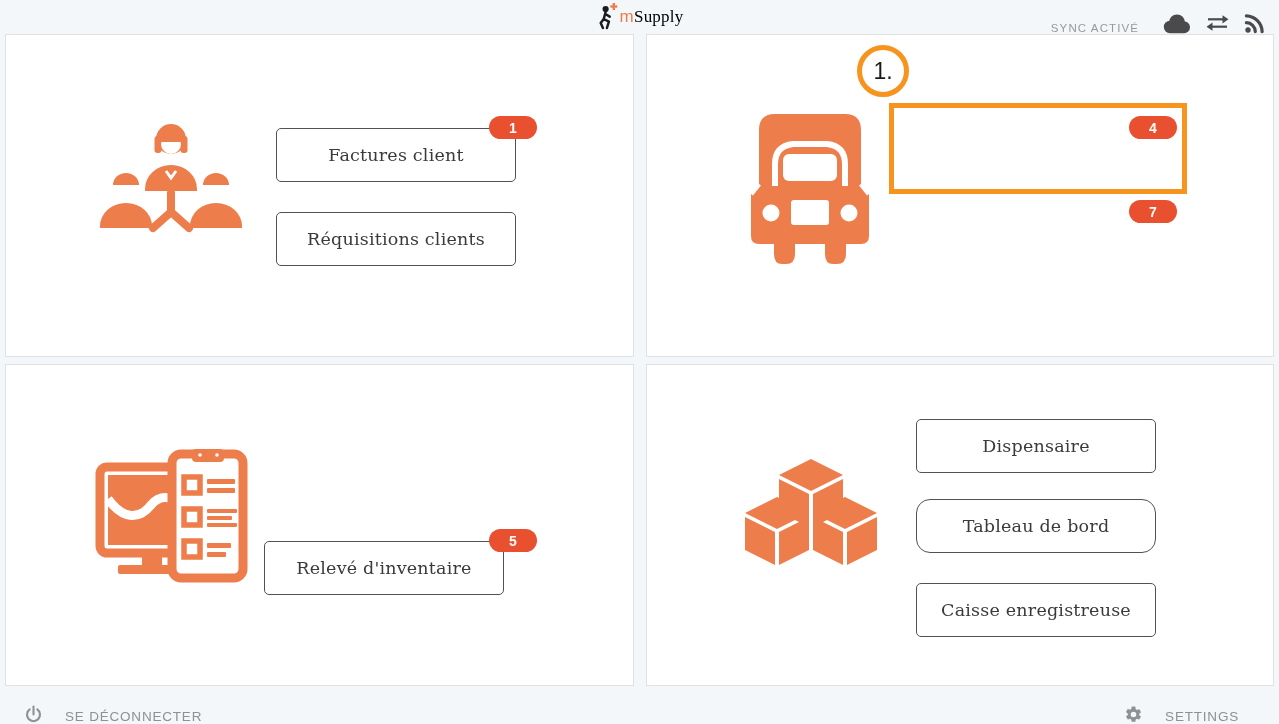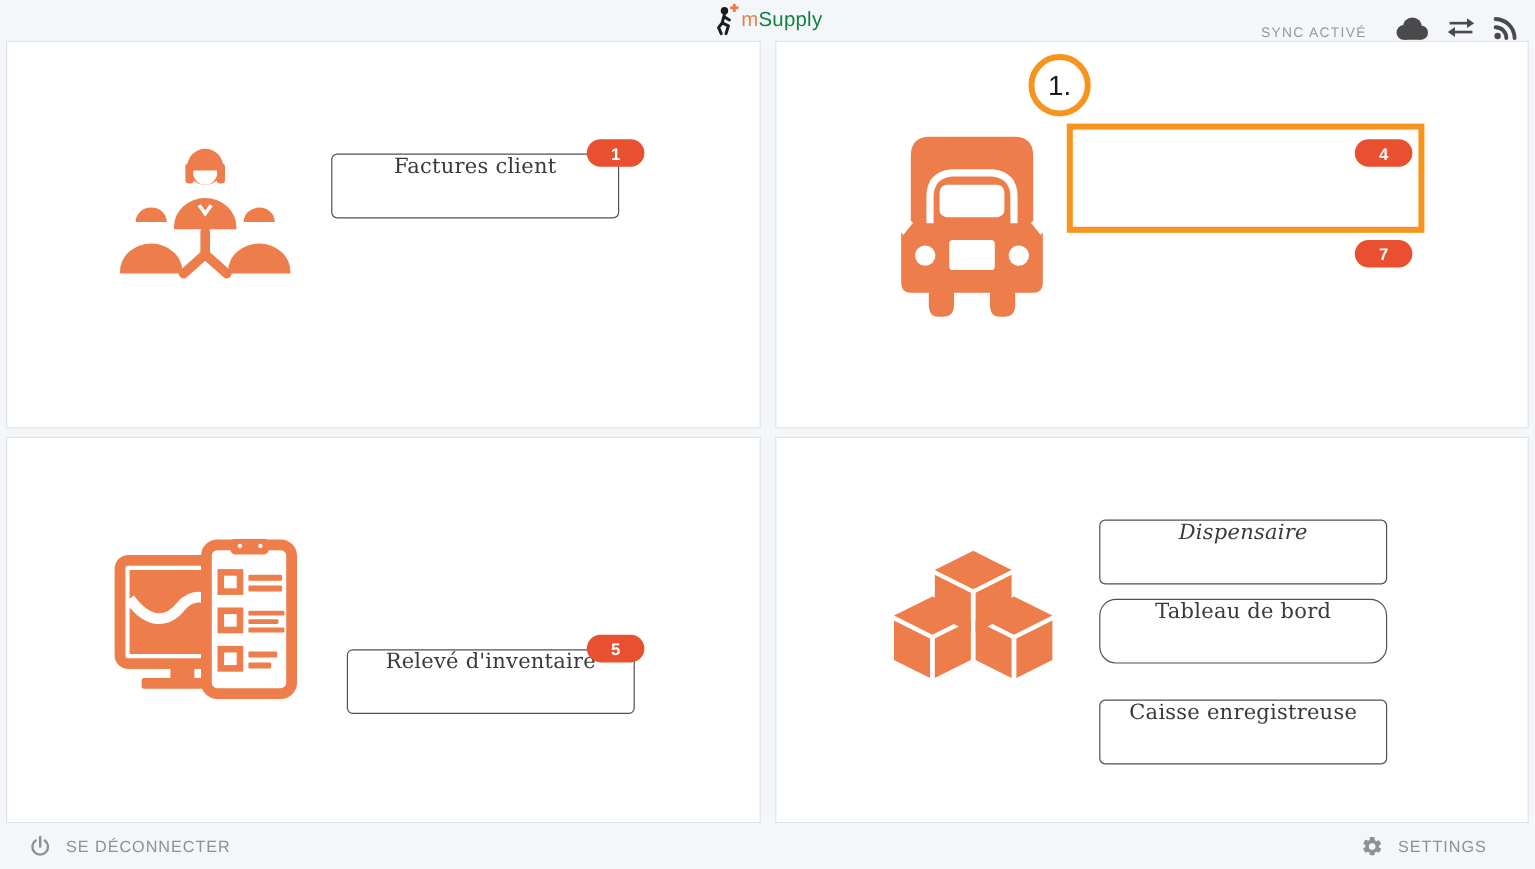--- a/index.html
+++ b/index.html
@@ -9,37 +9,37 @@
     background:#f4f7fa;
     font-family:"Liberation Sans", sans-serif;
     overflow:hidden;
   }
 
   
   .topbar { position:absolute; left:0; top:0; width:1279px; height:34px; background:#f4f7fa; }
   .logo { position:absolute; left:50%; top:3px; transform:translateX(-50%); display:flex; align-items:center; gap:2px; }
   .logo-text { font-size:17px; font-weight:500; letter-spacing:.2px; }
   .logo-m { color:#ed7d4a; }
-  .logo-rest { color:#15803d; }
+  .logo-rest { color:#000000;font-family:Liberation Serif, serif; }
   .topbar-right { position:absolute; right:14px; top:0; height:34px; display:flex; align-items:flex-end; gap:14px; }
   .sync-status { font-size:11.5px; letter-spacing:1.1px; color:#97989c; font-weight:500; margin-right:8px; }
 
   
   .card { position:absolute; background:#fff; border:1px solid #dfe1e5; }
   .card-customer { left:5px;   top:34px;  width:629px; height:323px; }
   .card-supplier { left:646px; top:34px;  width:628px; height:323px; }
   .card-stock    { left:5px;   top:364px; width:629px; height:322px; }
   .card-modules  { left:646px; top:364px; width:628px; height:322px; }
 
   .abs { position:absolute; }
 
   .btn {
     position:absolute; width:240px; height:54px;
     background:#fff; border:1px solid #515156; border-radius:5px;
-    display:flex; justify-content:center;
+    display:flex; align-items:center; justify-content:center;
     font-family:"DejaVu Serif", serif;
     font-size:17.5px; color:#3a3a3c; letter-spacing:.2px;
     cursor:pointer;
   }
   .badge {
     position:absolute; width:48px; height:23px; border-radius:12px;
     background:#e8502f; color:#fff; font-size:14px; font-weight:bold;
     display:flex; align-items:center; justify-content:center;
     z-index:4;
   }
@@ -49,21 +49,21 @@
   }
   .step-circle {
     position:absolute; left:210px; top:10px; width:52px; height:52px;
     border:5px solid #f7941e; border-radius:50%; background:#fff;
     display:flex; align-items:center; justify-content:center;
     font-size:23px; color:#1a1a1a; z-index:5;
   }
 
   
   .footer { position:absolute; left:0; top:686px; width:1279px; height:38px; background:#f4f7fa; }
-  .footer-group { position:absolute; top:0; height:38px; display:flex; align-items:center; gap:12px; cursor:pointer; }
+  .footer-group { position:absolute; top:0; height:38px; display:flex; align-items:flex-end; gap:22px; cursor:pointer; }
   .footer-left { left:24px; }
   .footer-right { right:40px; }
   .footer-label { font-size:13.5px; letter-spacing:.8px; color:#8e9093; font-weight:500; }
 
   svg { display:block; }
 </style>
 </head>
 <body>
 
 <div class="topbar">
@@ -129,20 +129,23 @@
         <path d="M107,66 a13,12 0 0 1 26,0 z"></path>
         <path d="M94,107 a26,23 0 0 1 52,0 l0,2 h-52 z"></path>
       </g>
     </svg>
   </span>
   <div class="btn" style="left:270px; top:93px;">
     <span>Factures client</span>
   </div>
   <div class="badge" style="left:483px; top:81px;">
     <span>1</span>
+  </div>
+  <div class="btn" style="left:270px; top:177px;">
+    <span>Réquisitions clients</span>
   </div>
 </div>
 
 <div class="card card-supplier">
   <div class="step-circle">
     <span>1.</span>
   </div>
   <span class="abs" style="left:102px; top:77px;">
     <svg width="122" height="154" viewBox="0 0 122 154">
       <path fill="#ed7d4a" d="M26,2 H96 Q112,2 112,18 V72 L120,82 V124 Q120,132 112,132 H97 V142 Q97,152 88,152 H84 Q76,152 76,142 V132 H46 V142 Q46,152 37,152 H33 Q25,152 25,142 V132 H10 Q2,132 2,124 V82 L10,72 V18 Q10,2 26,2 Z"></path>
@@ -185,21 +188,21 @@
         <rect x="113" y="30" width="28" height="5" rx="1"></rect>
         <rect x="113" y="39" width="28" height="5" rx="1"></rect>
         <rect x="113" y="60" width="30" height="4" rx="1"></rect>
         <rect x="113" y="67" width="25" height="4" rx="1"></rect>
         <rect x="113" y="74" width="30" height="4" rx="1"></rect>
         <rect x="113" y="94" width="24" height="5" rx="1"></rect>
         <rect x="113" y="103" width="19" height="5" rx="1"></rect>
       </g>
     </svg>
   </span>
-  <div class="btn" style="left:283px; top:176px;">
+  <div class="btn" style="left:258px; top:176px;">
     <span>Relevé d'inventaire</span>
   </div>
   <div class="badge" style="left:483px; top:164px;">
     <span>5</span>
   </div>
 </div>
 
 <div class="card card-modules">
   <span class="abs" style="left:94px; top:88px;">
     <svg width="140" height="120" viewBox="0 0 140 116">
@@ -208,21 +211,21 @@
           <path d="M0,-16 L32,0 L0,16 L-32,0 Z"></path>
           <path d="M-32,4 L-2,19 L-2,52 L-32,37 Z"></path>
           <path d="M32,4 L2,19 L2,52 L32,37 Z"></path>
         </g>
       </defs>
       <use href="#cube" x="70" y="20"></use>
       <use href="#cube" x="36" y="58"></use>
       <use href="#cube" x="104" y="58"></use>
     </svg>
   </span>
-  <div class="btn" style="left:269px; top:68px;font-style:italic;">
+  <div class="btn" style="left:269px; top:54px;">
     <span>Dispensaire</span>
   </div>
   <div class="btn" style="left:269px; top:134px;border-radius:14px;">
     <span>Tableau de bord</span>
   </div>
   <div class="btn" style="left:269px; top:218px;">
     <span>Caisse enregistreuse</span>
   </div>
 </div>
 

